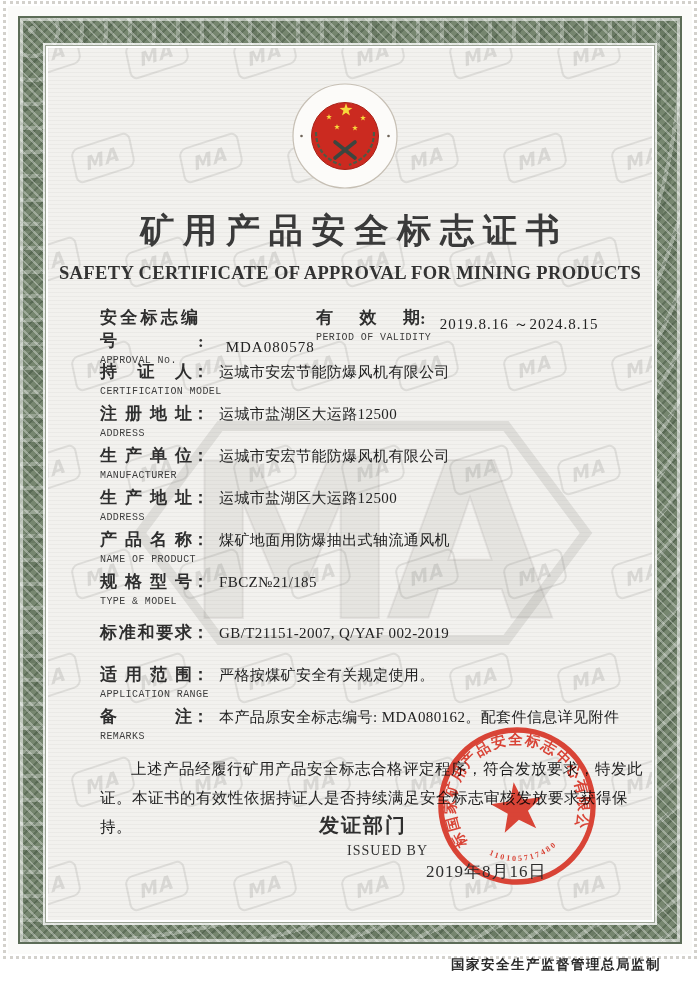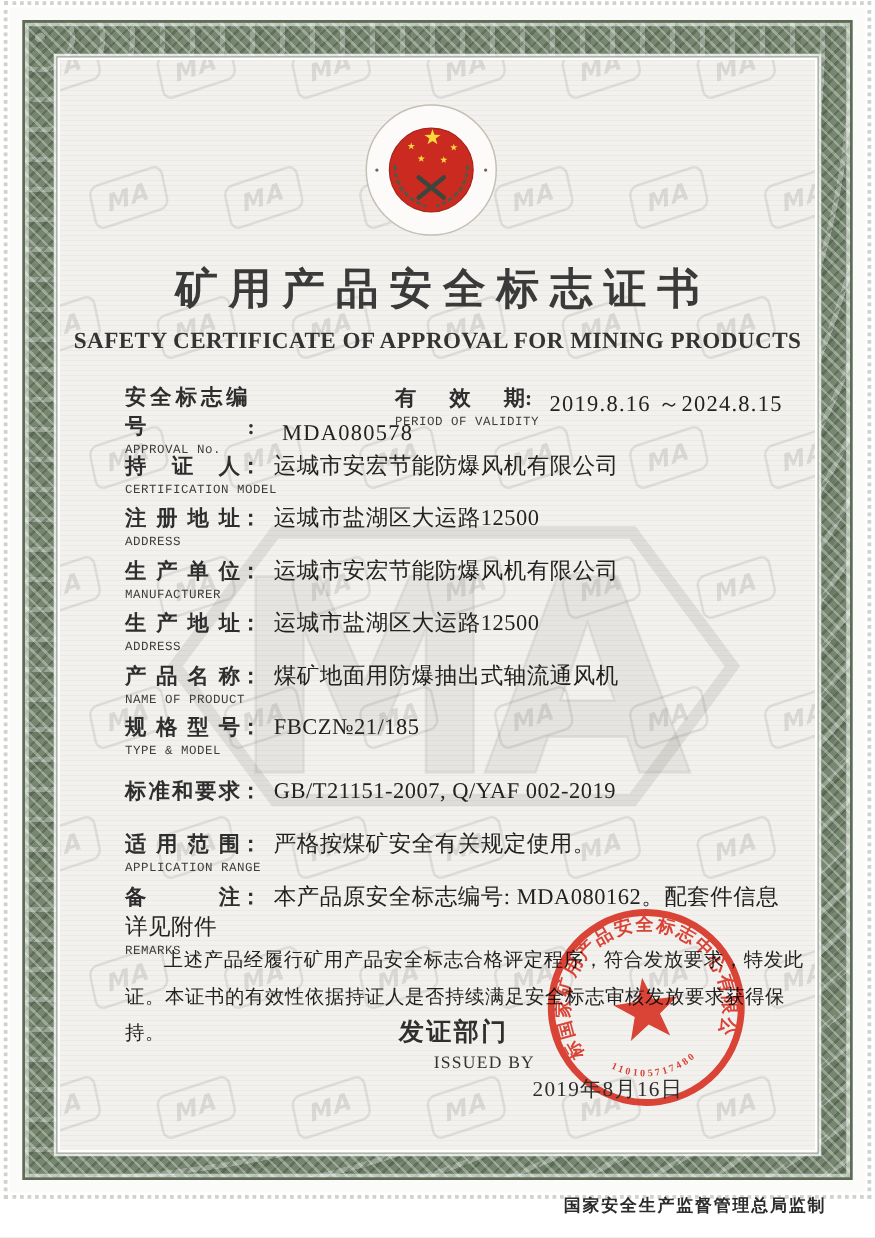--- a/index.html
+++ b/index.html
@@ -35,21 +35,21 @@
   .title{left:0;right:0;top:160px;text-align:center;font-size:34px;font-weight:700;
      letter-spacing:.26em;text-indent:.26em;color:#3a3a3a;margin:0;}
   .subtitle{left:0;right:0;top:215px;text-align:center;font-size:18.5px;font-weight:700;
      letter-spacing:.02em;color:#333;margin:0;}
 
   .zh-label{display:inline-block;font-size:17px;font-weight:700;color:#2e2e2e;
      text-align:justify;text-align-last:justify;vertical-align:bottom;}
   .colon{font-weight:700;font-size:17px;}
   .en-cap{font-family:"Liberation Mono","DejaVu Sans Mono",monospace;font-size:10px;
      color:#3d3d3d;letter-spacing:.4px;margin-top:3px;}
-  .val{font-size:18px;color:#222;letter-spacing:.4px;}
+  .val{font-size:15px;color:#222;letter-spacing:.4px;}
 
   .approval-row{left:0;right:0;top:258px;height:50px;}
   .ag{position:absolute;top:0;}
   .ag1{left:52px;} .ag2{left:268px;}
   .ag .zh-label{width:98px;}
   .ag2 .zh-label{width:104px;}
   .ag .val{position:relative;top:5px;margin-left:22px;letter-spacing:1px;}
   .ag2 .val{margin-left:14px;}
 
   .field-row{left:52px;right:12px;}

